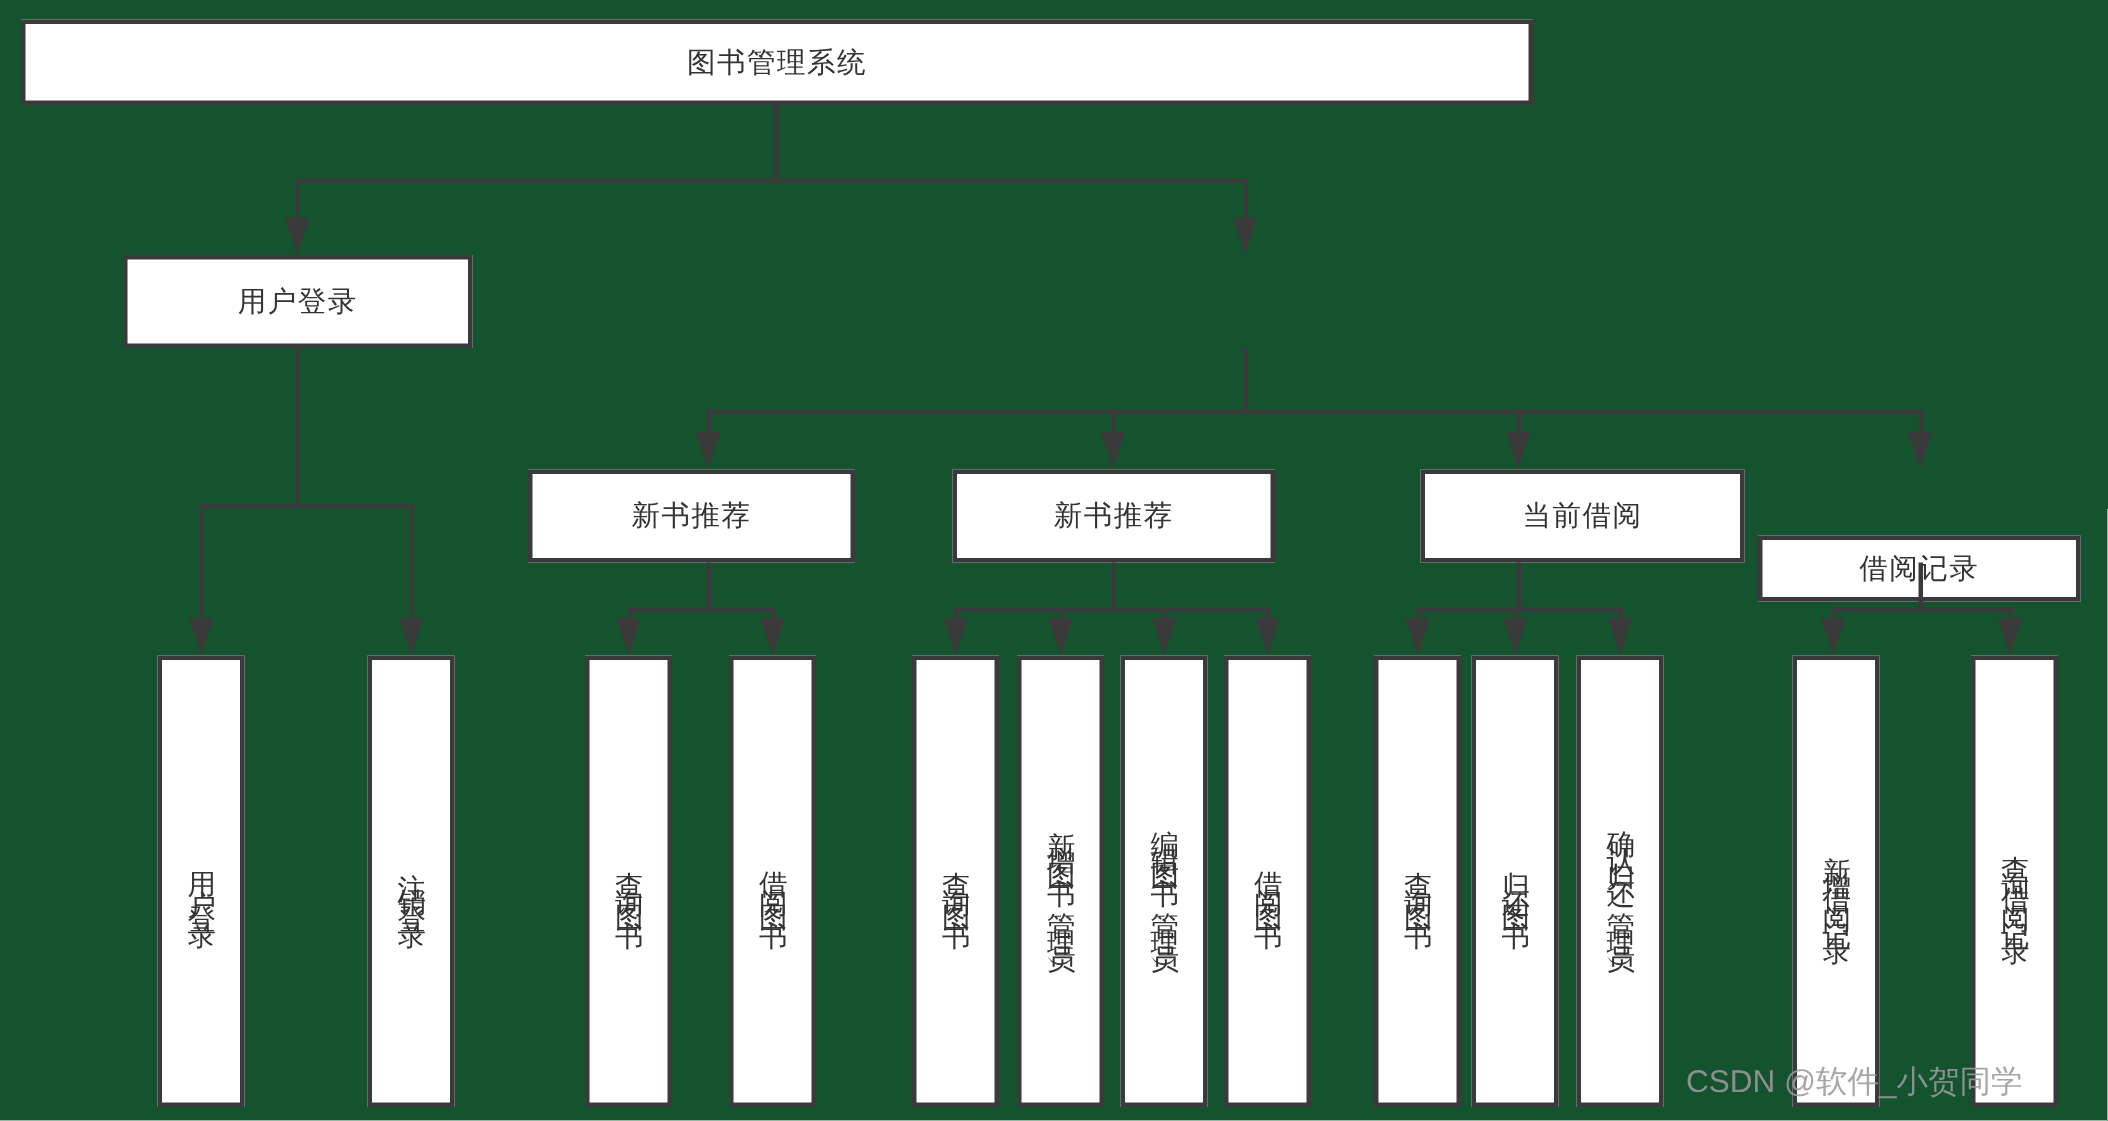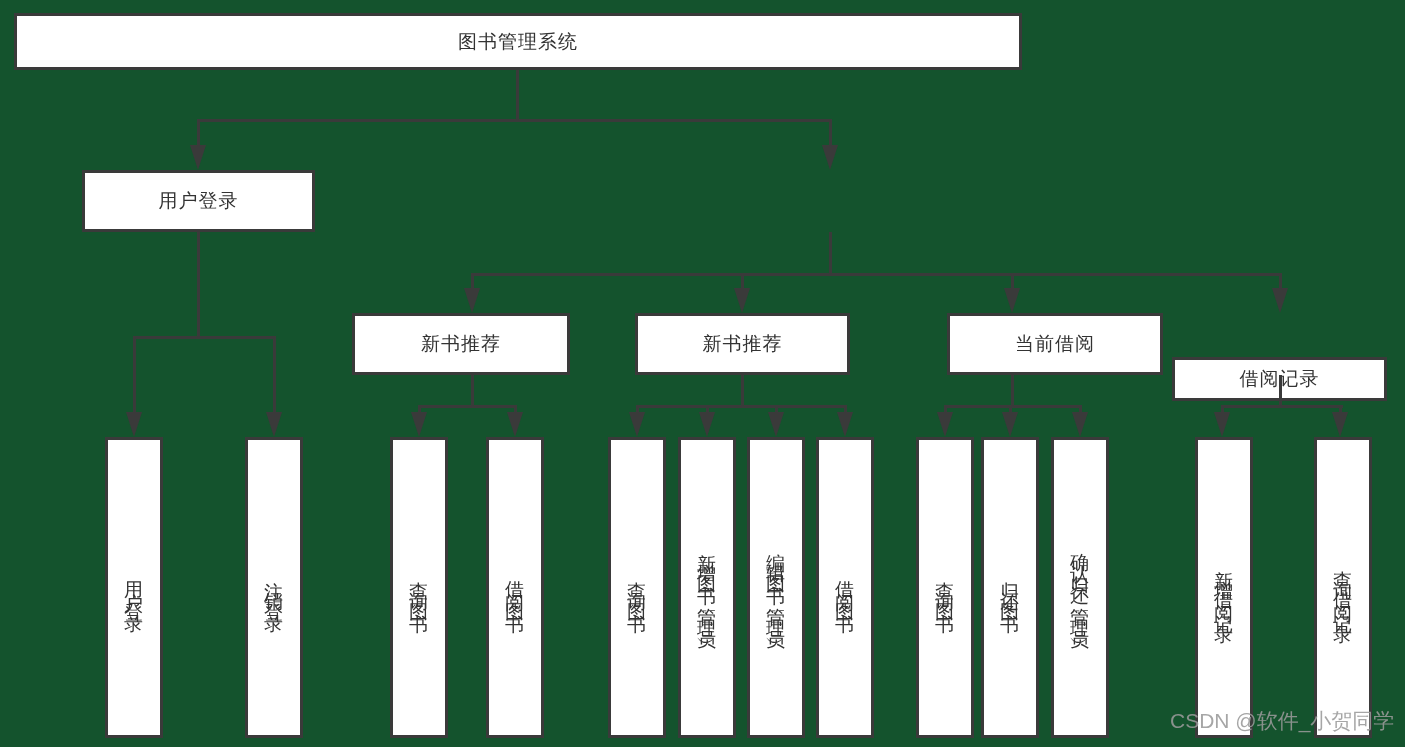--- a/index.html
+++ b/index.html
@@ -17,21 +17,21 @@
     padding:6px 0;
   }
   .hline { position:absolute; height:3px; background:#3a3a3a; }
   .vline { position:absolute; width:3px; background:#3a3a3a; }
   .arrow {
     position:absolute; width:0; height:0;
     border-left:8px solid transparent; border-right:8px solid transparent;
     border-top:25px solid #3a3a3a;
   }
   .watermark {
-    position:absolute; left:1170px; top:707px;
+    position:absolute; left:1124px; top:707px;
     font-size:21px; color:#9a9a9a; opacity:0.88;
     letter-spacing:0px; z-index:10; white-space:nowrap;text-align:center;
   }
 </style>
 </head>
 <body>
 
 <div class="canvas">
 
   <div class="box" style="left:14px; top:13px; width:1008px; height:57px;">

